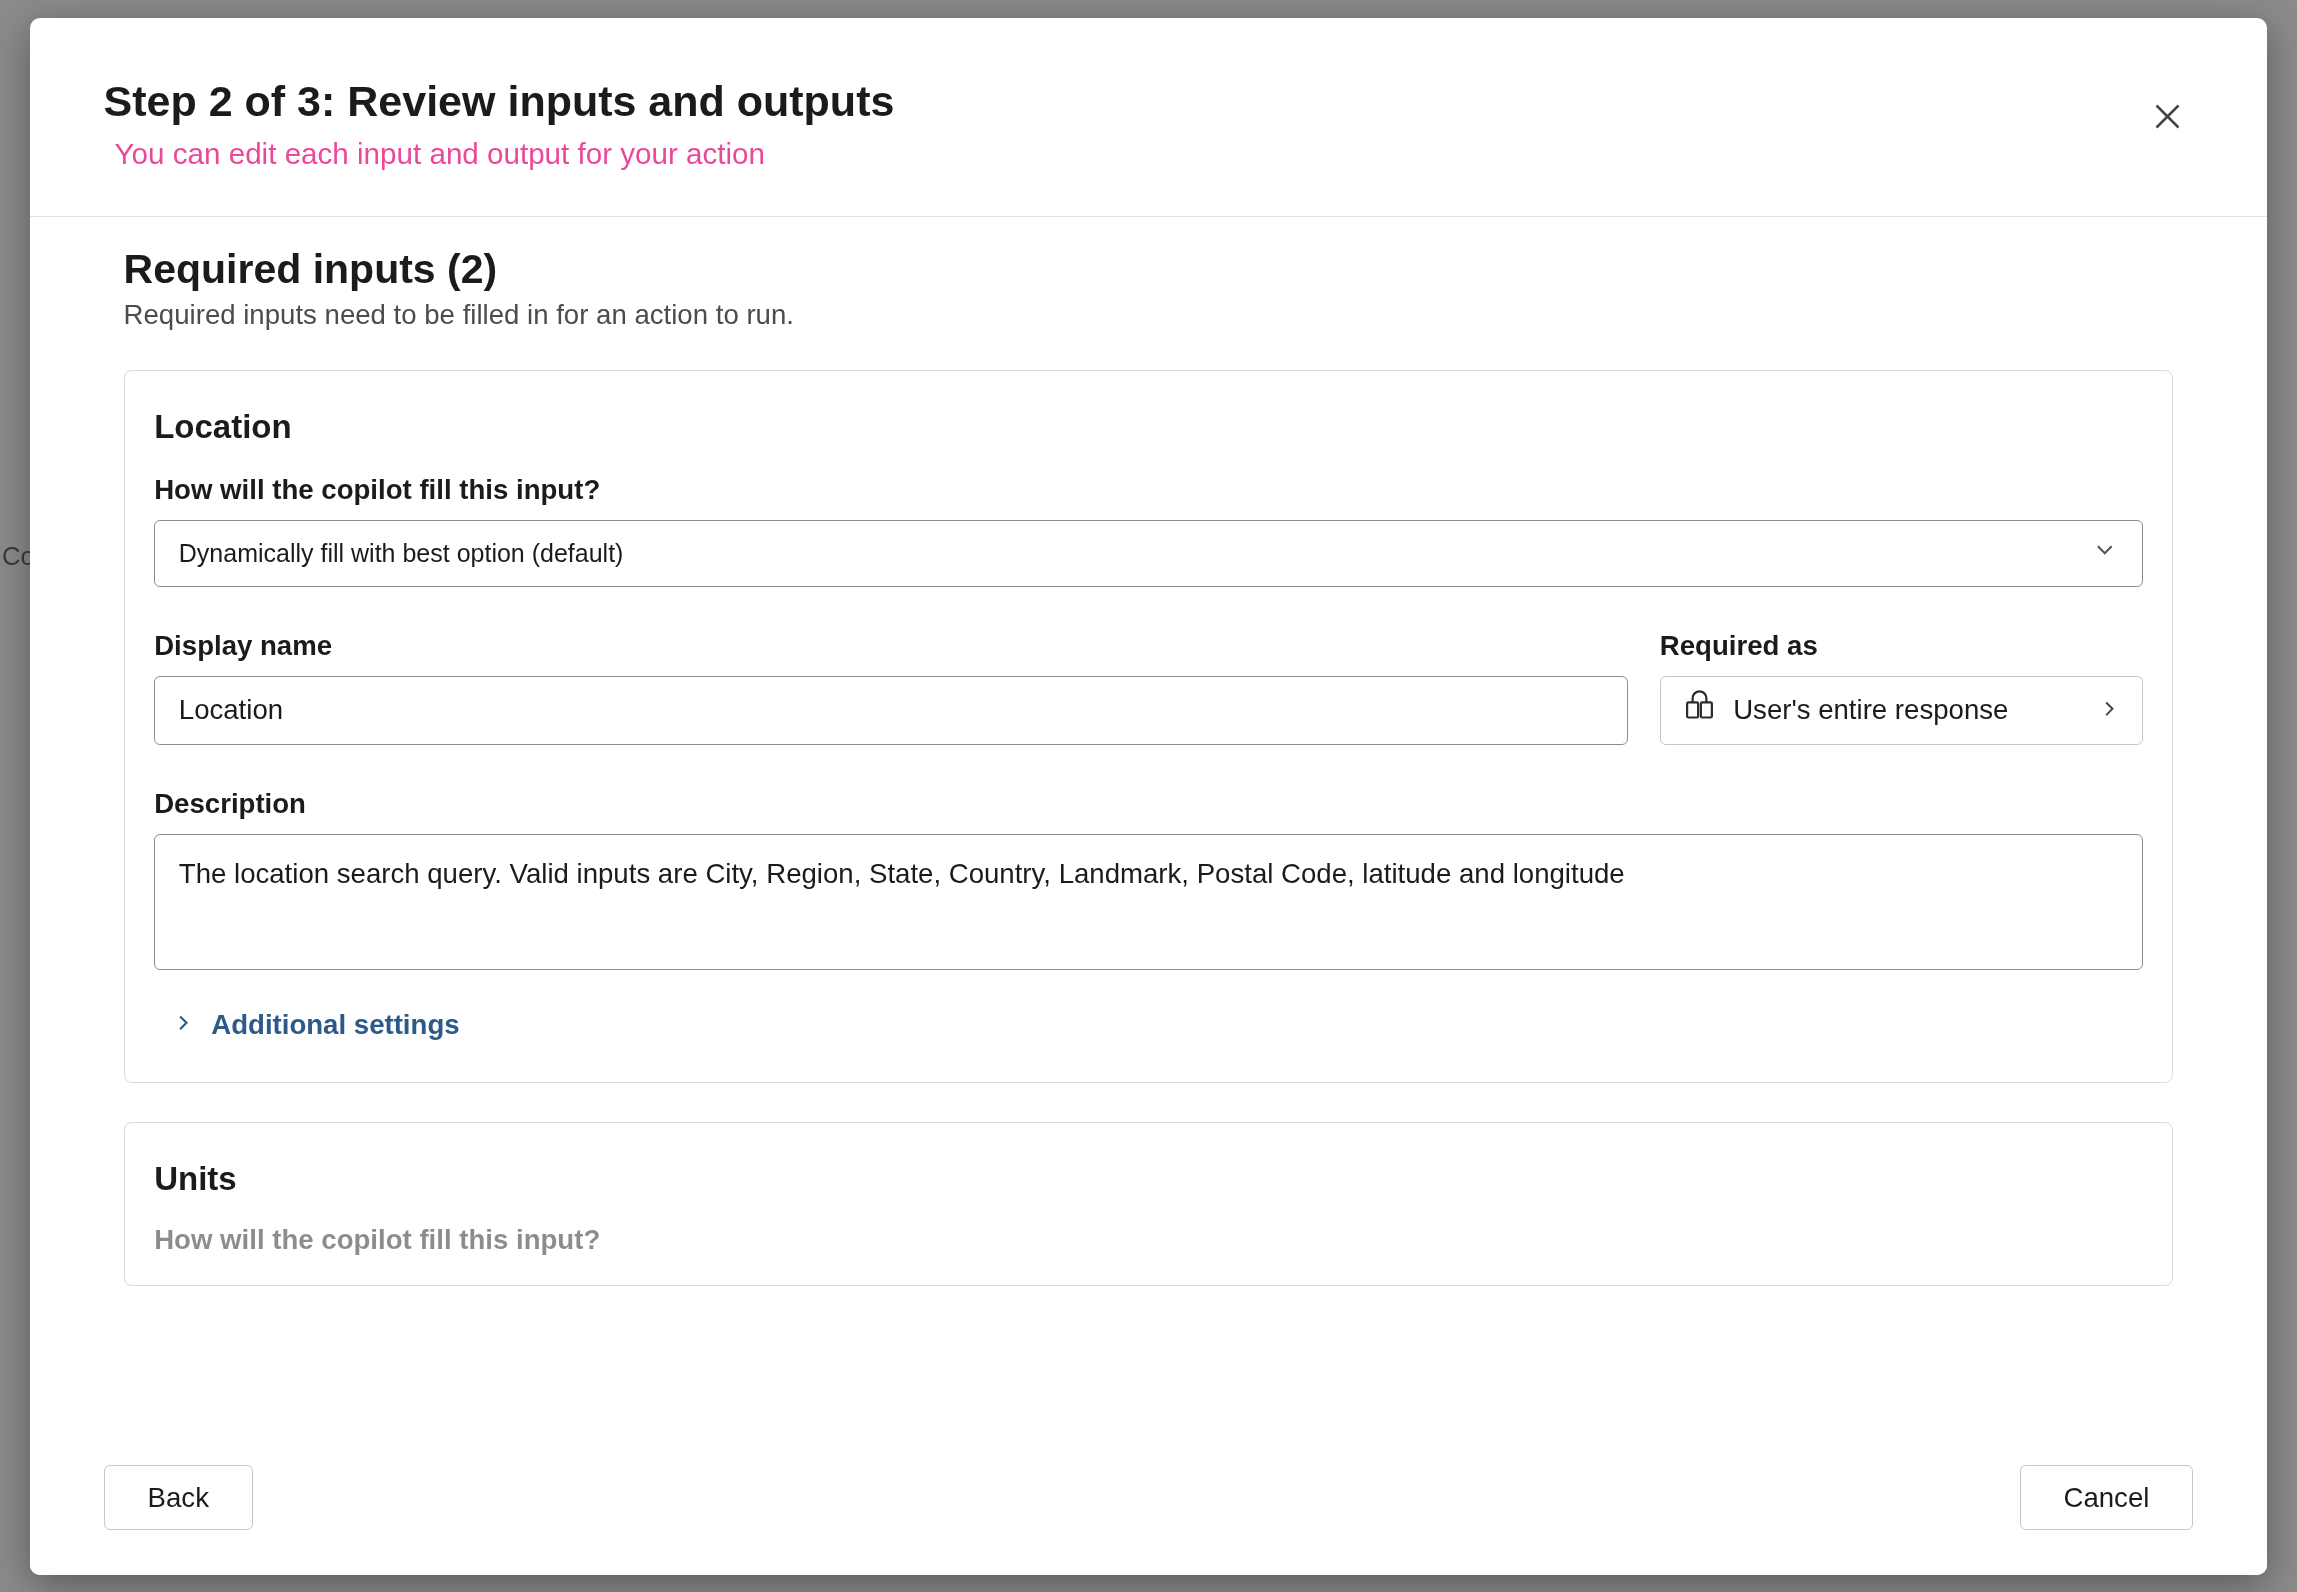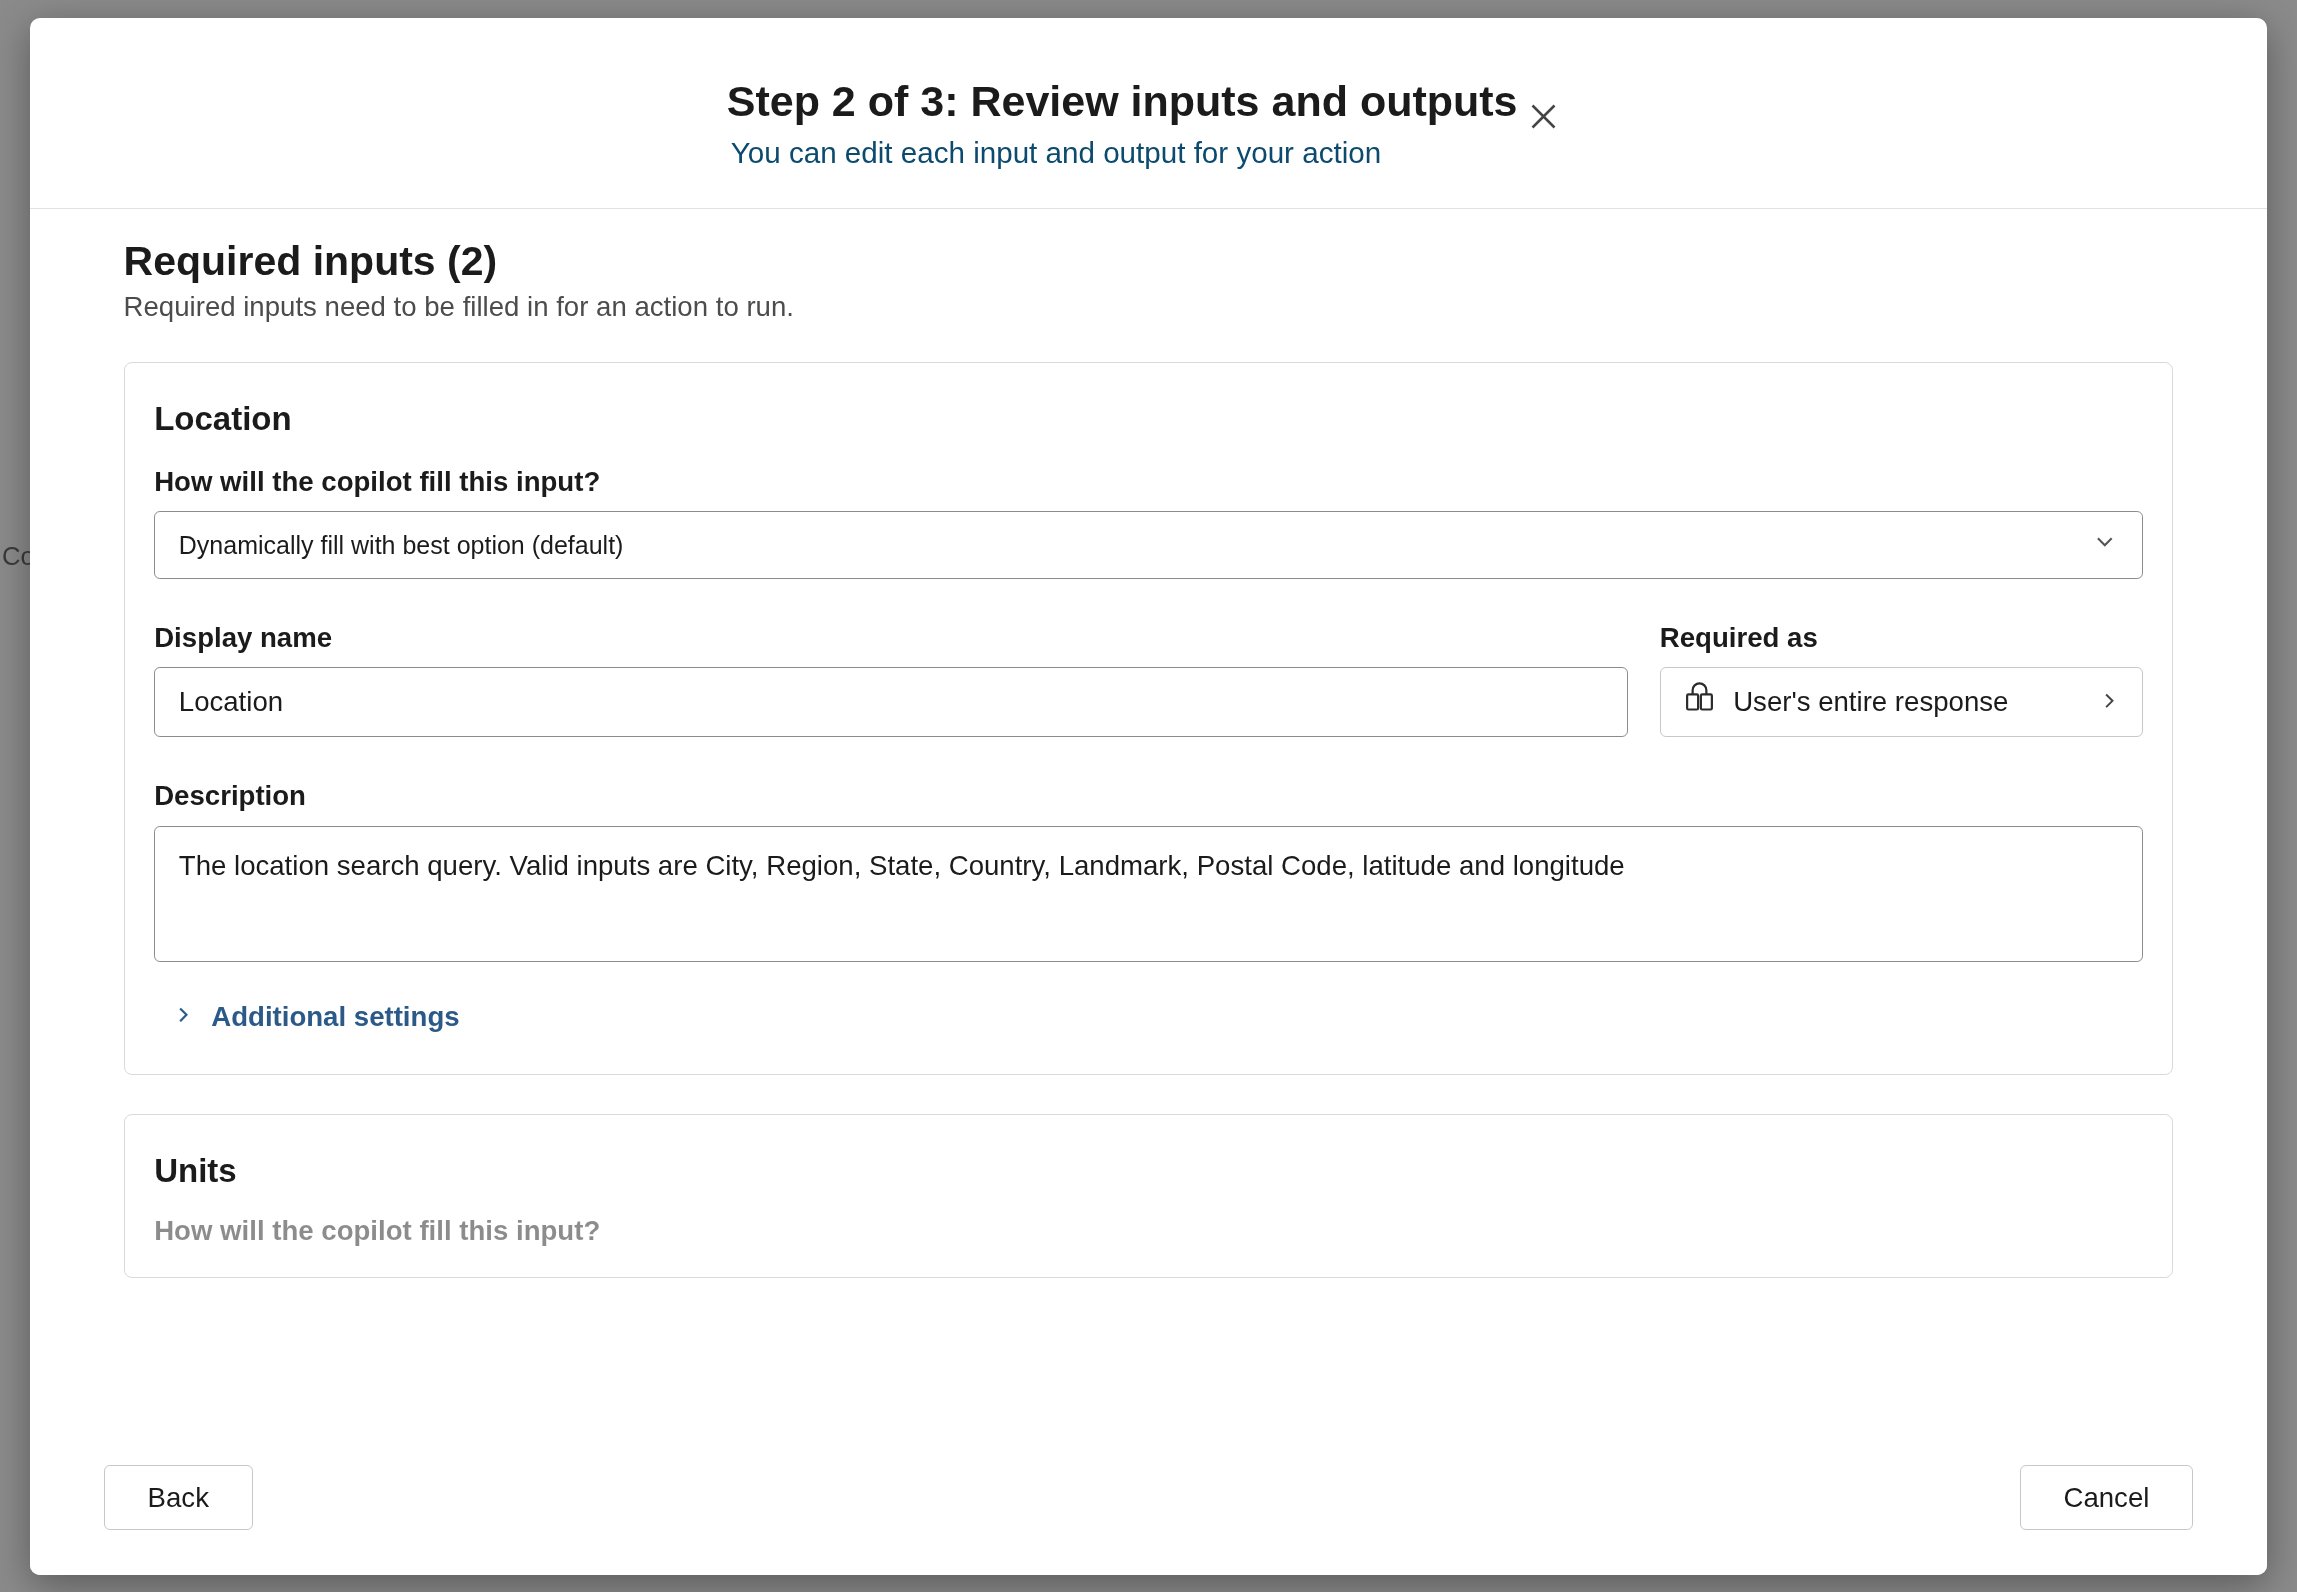--- a/index.html
+++ b/index.html
@@ -36,32 +36,32 @@
     box-shadow: 0 9.9px 39px rgba(0,0,0,0.35);
     display: flex;
     flex-direction: column;
     overflow: hidden;
   }
   .dialog-header {
     padding: 59px 74px 34px 74px;
     border-bottom: 1px solid #e1e1e1;
     display: flex;
     align-items: flex-start;
-    justify-content: center;
+    justify-content: space-between;
   }
   .dialog-title {
     font-size: 43px;
     font-weight: 700;
     color: #1b1b1b;
     margin: 0 0 9.9px 0;
   }
   .dialog-subtitle {
     font-size: 29.6px;
-    color: #0c4a6e;
-    margin: 4px;
+    color: #ec4899;
+    margin: 11px;
   }
   .close-btn {
     background: none;
     border: none;
     cursor: pointer;
     padding: 9.9px;
     color: #444;
     margin-top: 13.8px;
     flex: 0 0 auto;
   }

